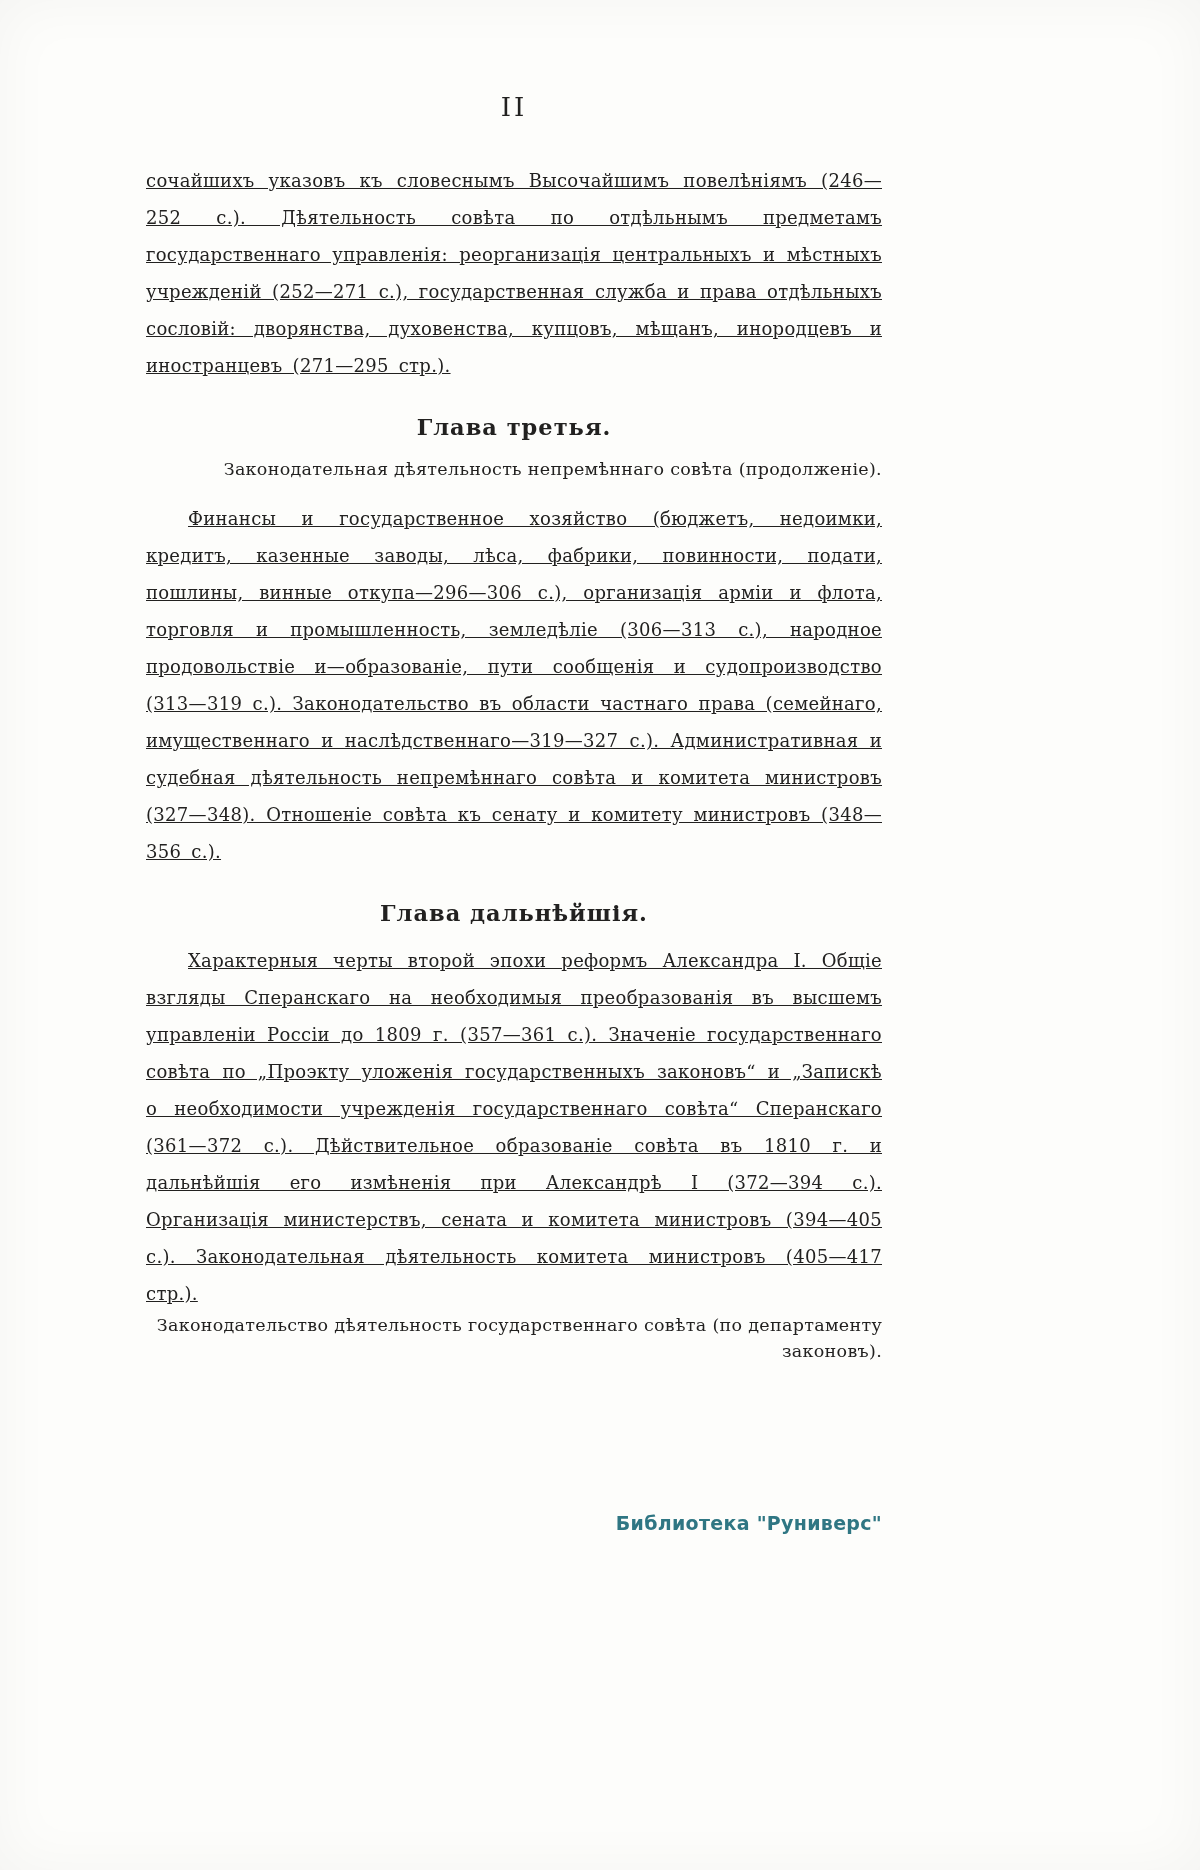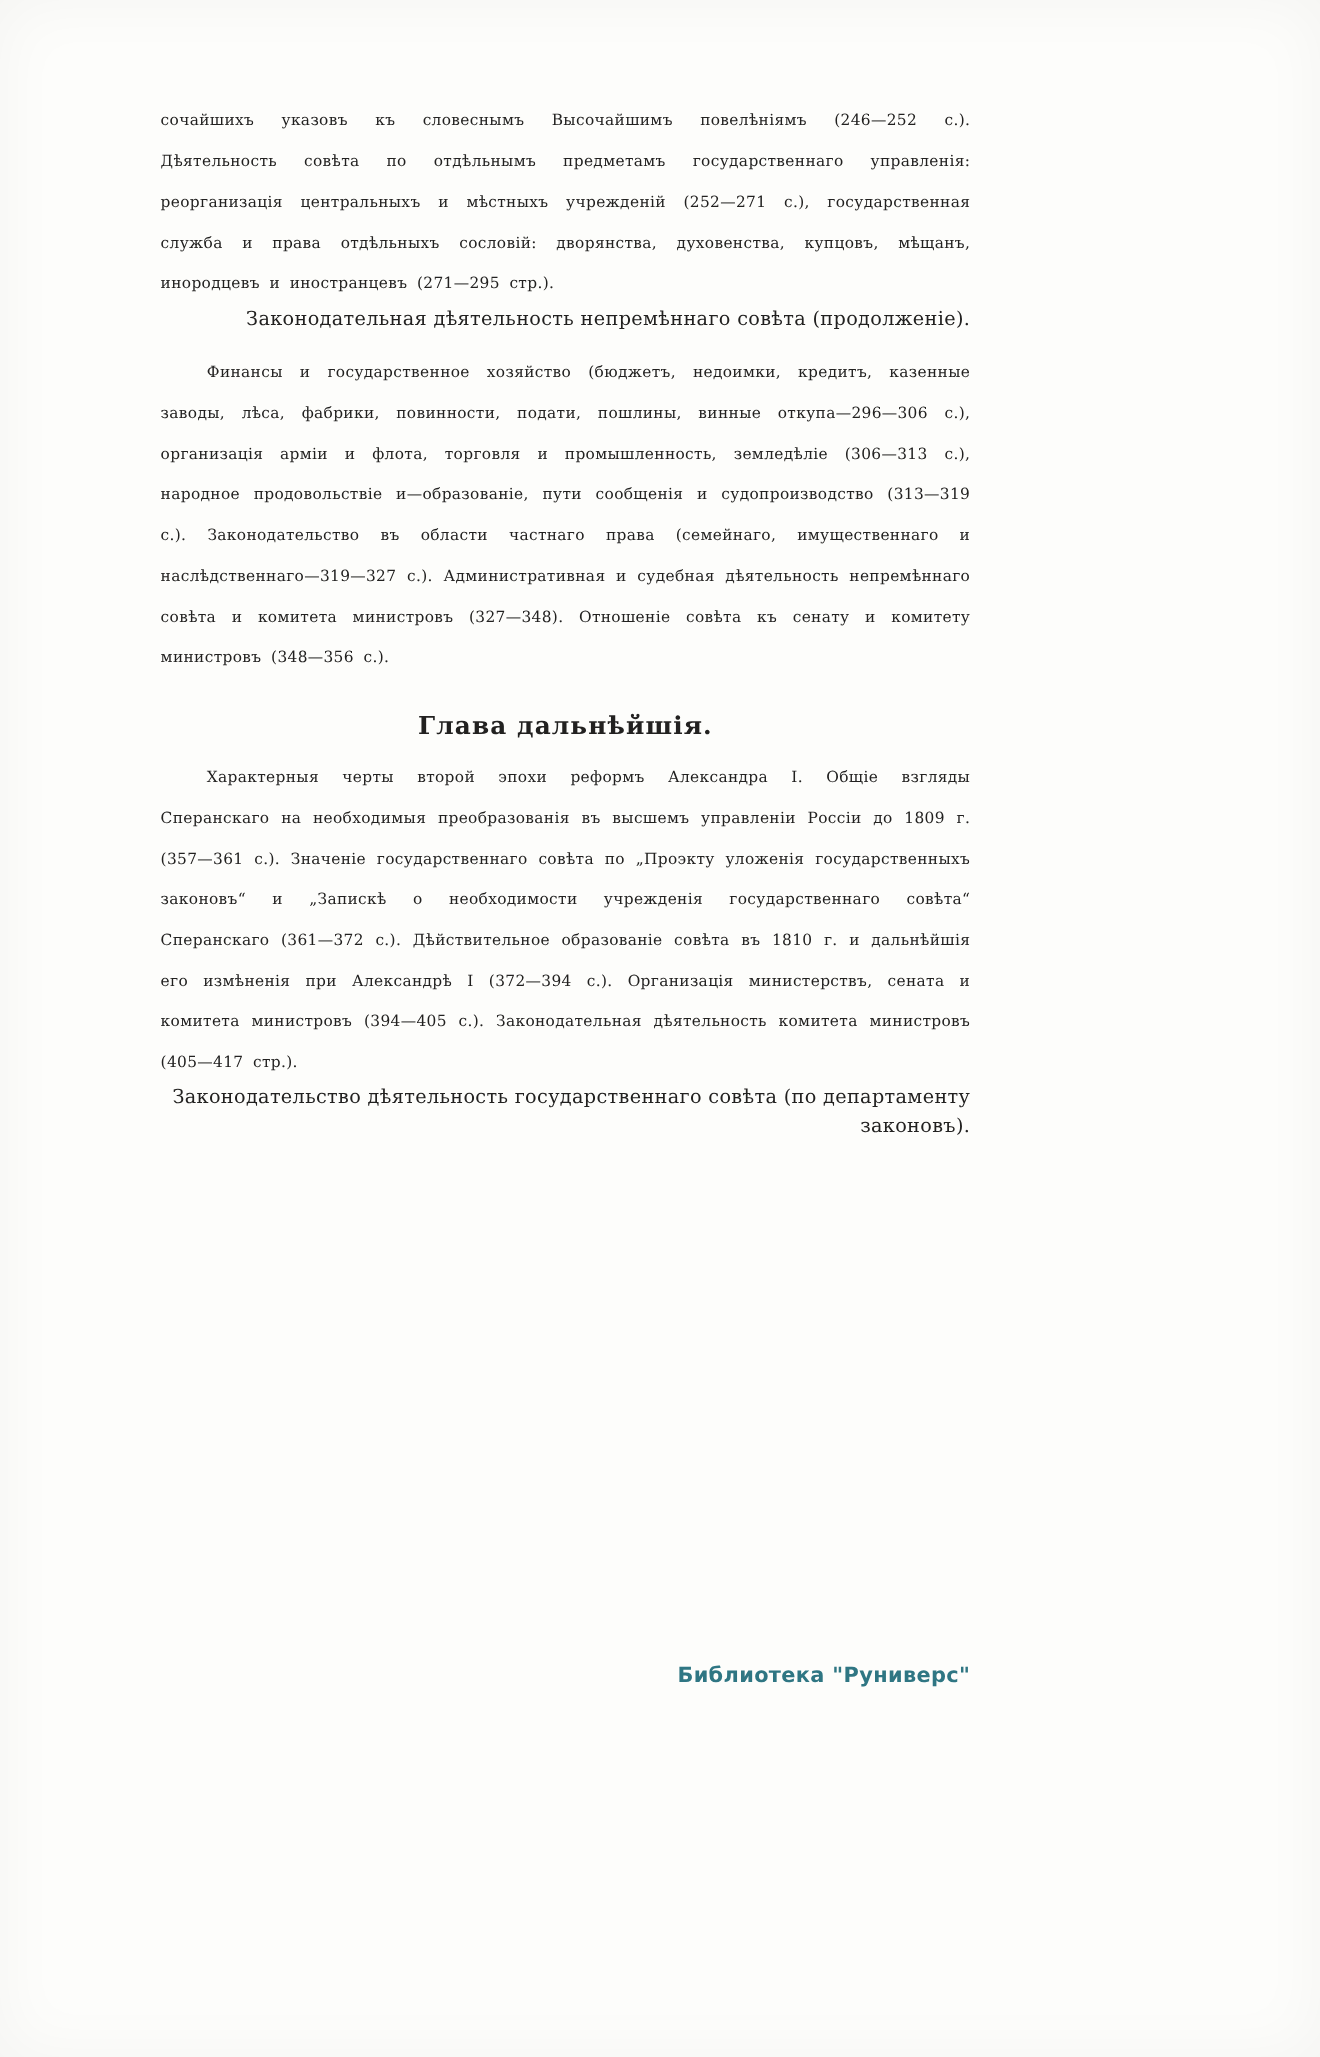--- a/index.html
+++ b/index.html
@@ -32,27 +32,28 @@
     width: 736px;
   }
   .page-number {
     text-align: center;
     font-size: 26px;
     letter-spacing: 3px;
     margin: 0 0 40px 0;
     font-weight: normal;
   }
   p.body-text {
-    font-size: 14px;
+    font-size: 18px;
     line-height: 37px;
     text-align: justify;
     text-justify: inter-word;
     word-spacing: 4px;
     letter-spacing: 0.3px;
     margin: 0;
+    text-decoration: underline;
   }
   p.indented {
     text-indent: 42px;
   }
   h2.chapter-title {
     text-align: center;
     font-size: 22.5px;
     font-weight: bold;
     letter-spacing: 1px;
     margin: 30px 0 16px 0;
@@ -76,23 +77,25 @@
     color: #2f7683;
     letter-spacing: 0.3px;
   }
 </style>
 </head>
 <body>
 
 <div class="page">
   <div class="content">
 
+    <div class="page-number">II</div>
 
     <p class="body-text">сочайшихъ указовъ къ словеснымъ Высочайшимъ повелѣніямъ (246—252 с.). Дѣятельность совѣта по отдѣльнымъ предметамъ государственнаго управленія: реорганизація центральныхъ и мѣстныхъ учрежденій (252—271 с.), государственная служба и права отдѣльныхъ сословій: дворянства, духовенства, купцовъ, мѣщанъ, инородцевъ и иностранцевъ (271—295 стр.).</p>
 
+    <h2 class="chapter-title">Глава третья.</h2>
 
     <p class="chapter-subtitle">Законодательная дѣятельность непремѣннаго совѣта (продолженіе).</p>
 
     <p class="body-text indented">Финансы и государственное хозяйство (бюджетъ, недоимки, кредитъ, казенные заводы, лѣса, фабрики, повинности, подати, пошлины, винные откупа—296—306 с.), организація арміи и флота, торговля и промышленность, земледѣліе (306—313 с.), народное продовольствіе и—образованіе, пути сообщенія и судопроизводство (313—319 с.). Законодательство въ области частнаго права (семейнаго, имущественнаго и наслѣдственнаго—319—327 с.). Административная и судебная дѣятельность непремѣннаго совѣта и комитета министровъ (327—348). Отношеніе совѣта къ сенату и комитету министровъ (348—356 с.).</p>
 
     <h2 class="chapter-title">Глава дальнѣйшія.</h2>
 
     <p class="body-text indented">Характерныя черты второй эпохи реформъ Александра I. Общіе взгляды Сперанскаго на необходимыя преобразованія въ высшемъ управленіи Россіи до 1809 г. (357—361 с.). Значеніе государственнаго совѣта по „Проэкту уложенія государственныхъ законовъ“ и „Запискѣ о необходимости учрежденія государственнаго совѣта“ Сперанскаго (361—372 с.). Дѣйствительное образованіе совѣта въ 1810 г. и дальнѣйшія его измѣненія при Александрѣ I (372—394 с.). Организація министерствъ, сената и комитета министровъ (394—405 с.). Законодательная дѣятельность комитета министровъ (405—417 стр.).</p>
 
 

